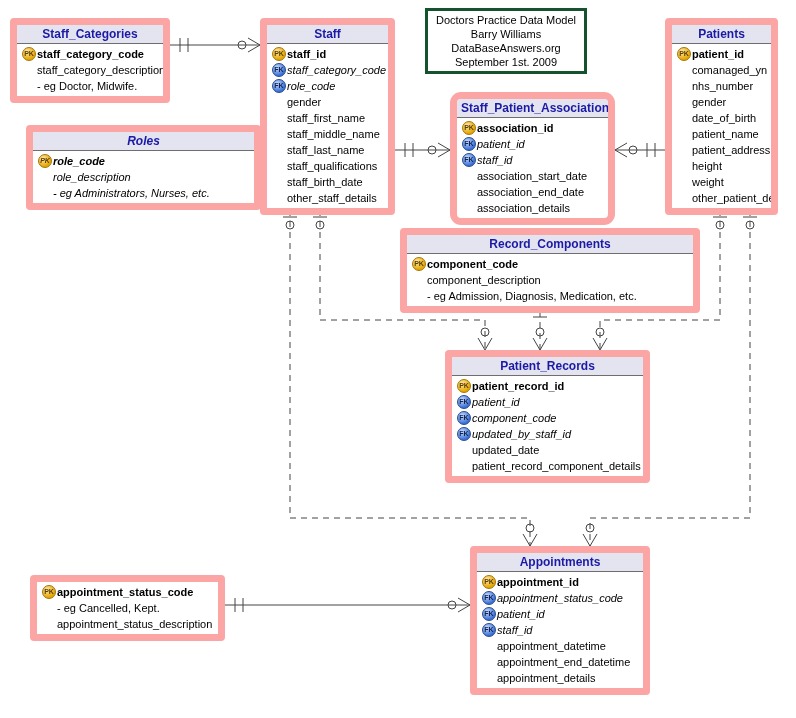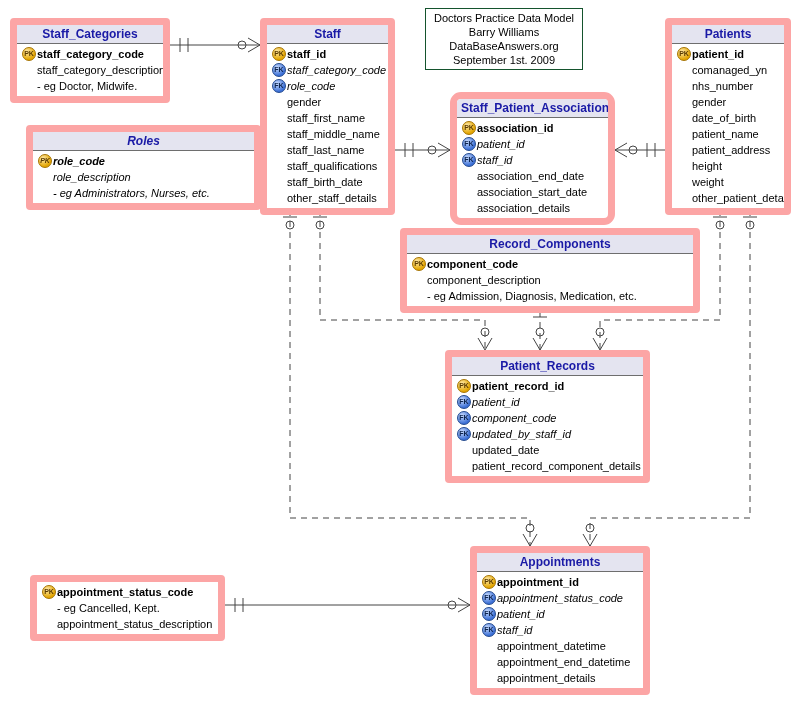--- a/index.html
+++ b/index.html
@@ -9,21 +9,21 @@
   .entity .title { background:#e4e4f0; color:#1a1aa6; font-weight:bold; text-align:center; padding:2px 4px; border-bottom:1px solid #6e6e6e; font-size:12px; }
   .entity .body { padding:2px 4px; }
   .row { display:flex; align-items:flex-start; gap:0; padding:1px 0; white-space:nowrap; line-height:14px;}
   .keycol { width:16px; display:flex; align-items:center; justify-content:center; flex:0 0 16px; }
   .pk { width:14px; height:14px; border-radius:50%; background:radial-gradient(circle at 35% 30%, #ffe9a8, #e3a500 70%); border:1px solid #a67300; position:relative; }
   .pk::after { content:"PK"; position:absolute; top:50%; left:50%; transform:translate(-50%,-52%); font-size:7px; font-weight:bold; color:#5a3b00;}
   .fk { width:14px; height:14px; border-radius:50%; background:radial-gradient(circle at 35% 30%, #c9dcff, #3b6fd6 70%); border:1px solid #23498f; position:relative; }
   .fk::after { content:"FK"; position:absolute; top:50%; left:50%; transform:translate(-50%,-52%); font-size:7px; font-weight:bold; color:#0d244e;}
   .bold { font-weight:bold; }
   .italic { font-style:italic; }
-  .header-box { position:absolute; border:1px solid #14532d; padding:2px 8px; text-align:center; font-size:11px; line-height:14px; background:#fff;}
+  .header-box { position:absolute; border:3px solid #14532d; padding:2px 8px; text-align:center; font-size:11px; line-height:14px; background:#fff;}
   svg.lines { position:absolute; top:0; left:0; width:796px; height:718px; pointer-events:none; }
 </style>
 </head>
 <body>
 
 <div class="canvas">
 
   <svg class="lines">
     <defs></defs>
     <g stroke="#444" stroke-width="1" fill="none">
@@ -245,34 +245,34 @@
           <span class="italic">patient_id</span>
         </div>
         <div class="row">
           <span class="keycol">
             <span class="fk"></span>
           </span>
           <span class="italic">staff_id</span>
         </div>
         <div class="row">
           <span class="keycol"></span>
+          <span>association_start_date</span>
+        </div>
+        <div class="row">
+          <span class="keycol"></span>
           <span>association_end_date</span>
         </div>
         <div class="row">
           <span class="keycol"></span>
-          <span>association_start_date</span>
-        </div>
-        <div class="row">
-          <span class="keycol"></span>
           <span>association_details</span>
         </div>
       </div>
   </div>
 
-  <div class="entity" style="left:665px; top:18px; width:126px;">
+  <div class="entity" style="left:665px; top:18px; width:113px;">
     <div class="title">Patients</div>
     <div class="body">
         <div class="row">
           <span class="keycol">
             <span class="pk"></span>
           </span>
           <span class="bold">patient_id</span>
         </div>
         <div class="row">
           <span class="keycol"></span>

